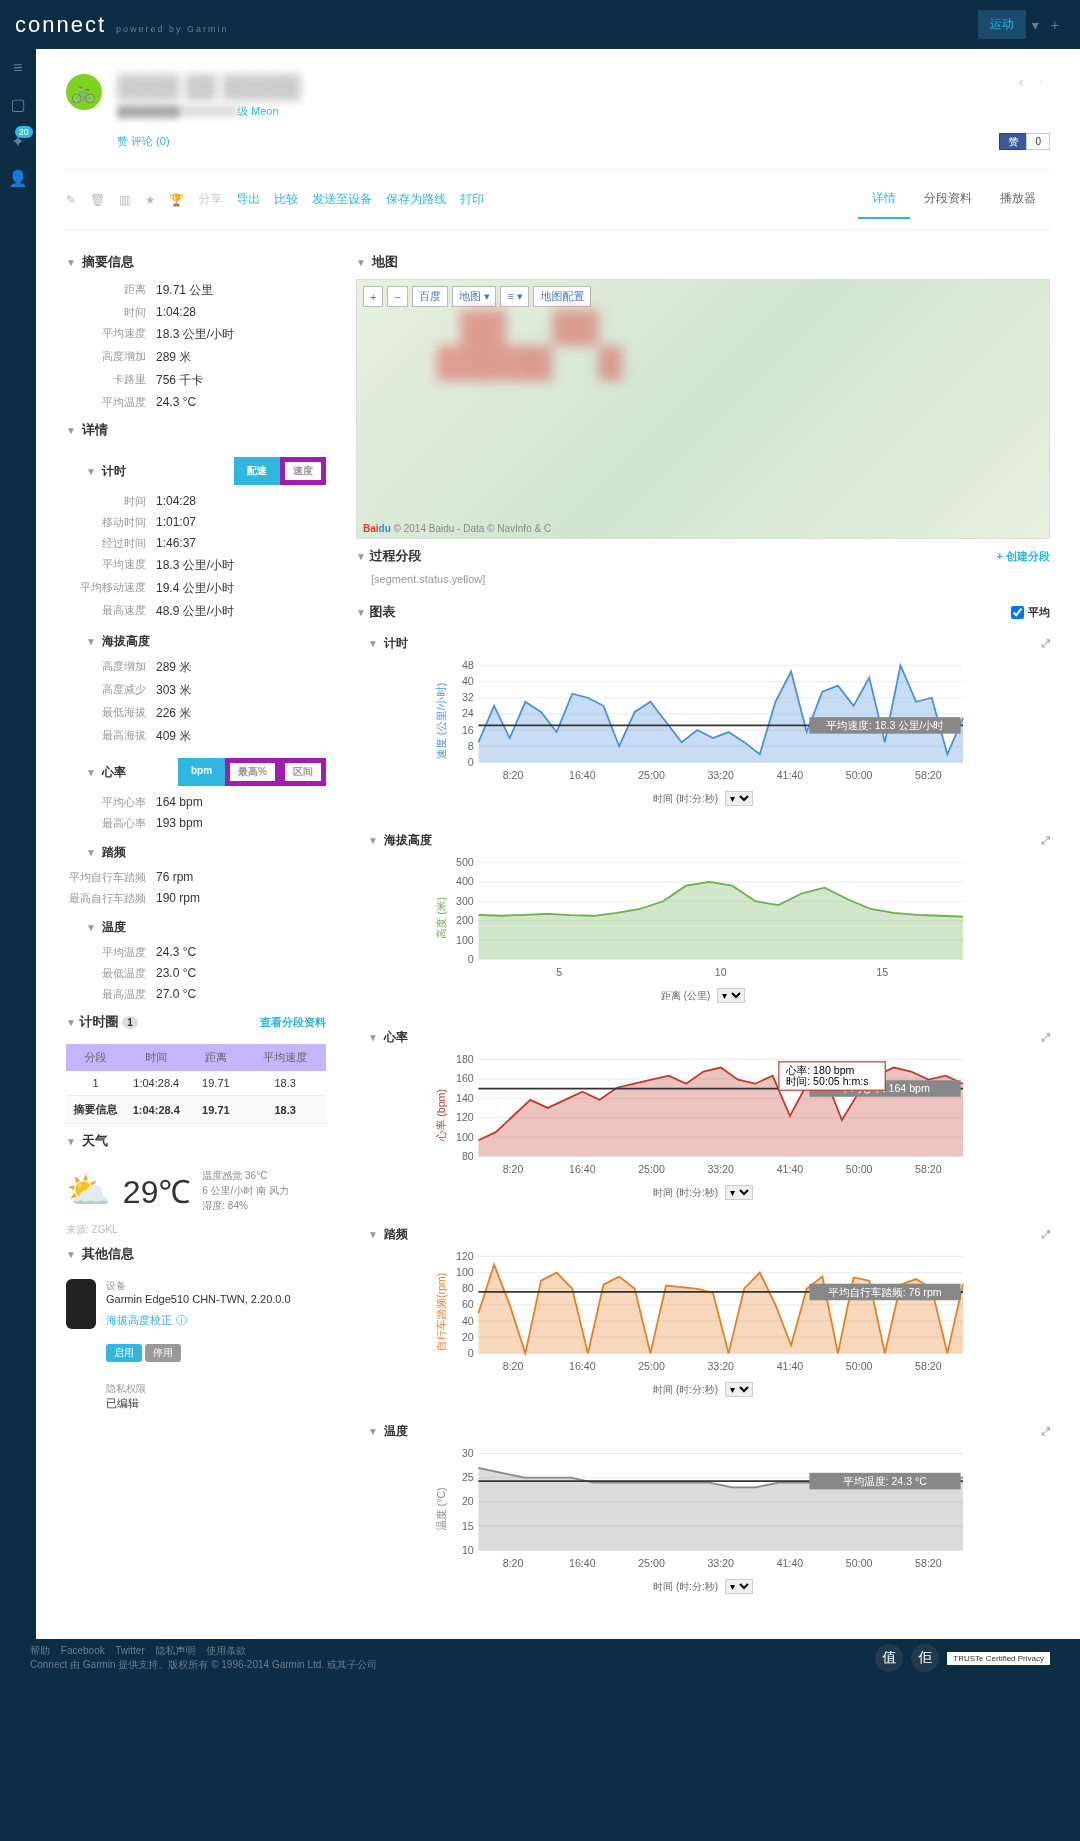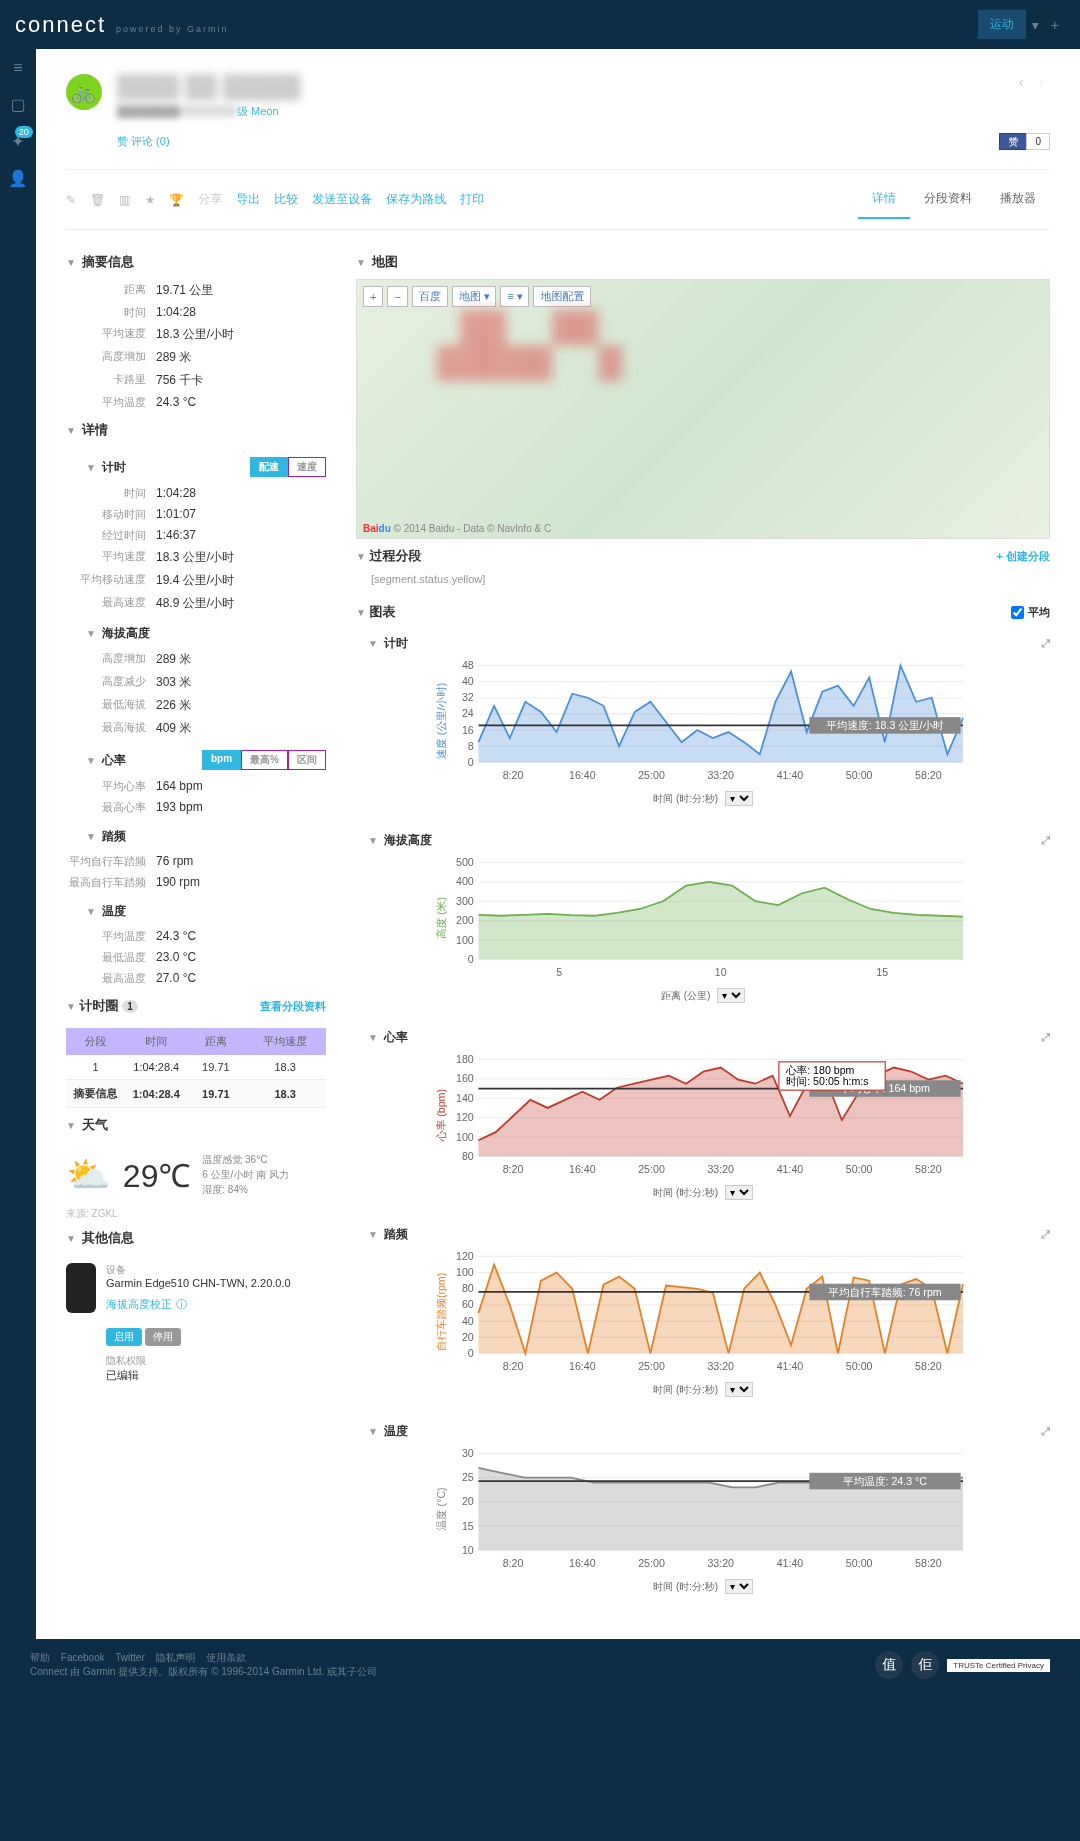--- a/index.html
+++ b/index.html
@@ -40,21 +40,21 @@
 .left-col { width: 260px; }
 .right-col { flex: 1; }
 .section-hdr { font-size: 13px; font-weight: bold; padding: 8px 0; display: flex; align-items: center; gap: 6px; cursor: pointer; }
 .section-hdr .caret { color: #999; font-size: 10px; }
 .stat-row { display: flex; padding: 3px 0; }
 .stat-label { width: 90px; text-align: right; color: #999; font-size: 11px; padding-right: 10px; }
 .stat-value { font-size: 12px; color: #333; }
 .sub-hdr { font-size: 12px; font-weight: bold; padding: 10px 0 6px 20px; display: flex; align-items: center; }
 .sub-hdr .caret { color: #999; margin-right: 6px; font-size: 10px; }
 .pill-group { margin-left: auto; display: flex; gap: 0; }
-.pill { font-size: 10px; padding: 2px 8px; border: 1px solid #a21caf; color: #999; }
+.pill { font-size: 10px; padding: 2px 8px; border: 5px solid #a21caf; color: #999; }
 .pill.active { background: #2fb7e0; color: #fff; border-color: #2fb7e0; }
 .laps-table { width: 100%; border-collapse: collapse; font-size: 11px; margin-top: 5px; }
 .laps-table th { background: #c4b5fd; padding: 6px 14px; text-align: center; font-weight: normal; color: #666; }
 .laps-table td { padding: 6px 4px; text-align: center; border-bottom: 1px solid #eee; }
 .laps-table tr.summary td { font-weight: bold; background: #fafafa; }
 .laps-hdr { display: flex; justify-content: space-between; align-items: center; }
 .laps-hdr a { color: #2fb7e0; font-size: 11px; text-decoration: none; }
 .weather-box { display: flex; align-items: center; gap: 12px; padding: 10px 0; }
 .weather-icon { font-size: 36px; }
 .weather-temp { font-size: 32px; font-weight: 300; }
@@ -76,21 +76,21 @@
 .avg-toggle { display: flex; align-items: center; gap: 4px; font-size: 11px; }
 .chart-box { margin-bottom: 18px; }
 .chart-title { font-size: 12px; font-weight: bold; padding: 6px 0 4px 12px; display: flex; align-items: center; }
 .chart-title .caret { color: #999; margin-right: 6px; font-size: 10px; }
 .chart-title .expand { margin-left: auto; color: #aaa; font-size: 11px; }
 .chart-svg { width: 100%; height: 130px; }
 .chart-xlabel { text-align: center; font-size: 10px; color: #666; padding: 2px 0; }
 .chart-xlabel select { font-size: 10px; border: 1px solid #ccc; margin-left: 4px; }
 .avg-badge { fill: #888; }
 .avg-text { fill: #fff; font-size: 9px; }
-.footer { background: #0d2d44; color: #6a7f8f; font-size: 10px; padding: 12px 30px; display: flex; justify-content: space-between; align-items: center; }
+.footer { background: #0d2d44; color: #6a7f8f; font-size: 10px; padding: 5px 30px; display: flex; justify-content: space-between; align-items: center; }
 .footer a { color: #6a7f8f; margin-right: 8px; text-decoration: none; }
 .footer-badges { display: flex; gap: 8px; align-items: center; }
 .badge-circ { width: 28px; height: 28px; border-radius: 50%; background: #223a4e; color: #fff; display: flex; align-items: center; justify-content: center; font-size: 14px; }
 .truste { background: #fff; padding: 2px 6px; font-size: 8px; color: #333; }
 .btn-sm { font-size: 10px; padding: 2px 8px; border-radius: 3px; border: none; }
 .btn-blue { background: #2fb7e0; color: #fff; }
 .btn-gray { background: #999; color: #fff; }
 .info-icon { color: #2fb7e0; font-size: 11px; margin-left: 4px; }
 </style>
 </head>
@@ -358,21 +358,21 @@
         <div class="device-row">
           <div class="device-img"></div>
           <div class="device-info">
             <div class="lbl">设备</div>
             <div>Garmin Edge510 CHN-TWN, 2.20.0.0</div>
             <div style="margin-top:8px"><span style="color:#2fb7e0">海拔高度校正</span><span class="info-icon">ⓘ</span></div>
             <div style="margin-top:16px">
               <button class="btn-sm btn-blue">启用</button>
               <button class="btn-sm btn-gray">停用</button>
             </div>
-            <div class="lbl" style="margin-top:8px">隐私权限</div>
+            <div class="lbl" style="margin-top:20px">隐私权限</div>
             <div>已编辑</div>
           </div>
         </div>
       </div>
 
       <div class="right-col">
         <div class="section-hdr">
             <span class="caret">▼</span>
             <span>地图</span>
           </div>

